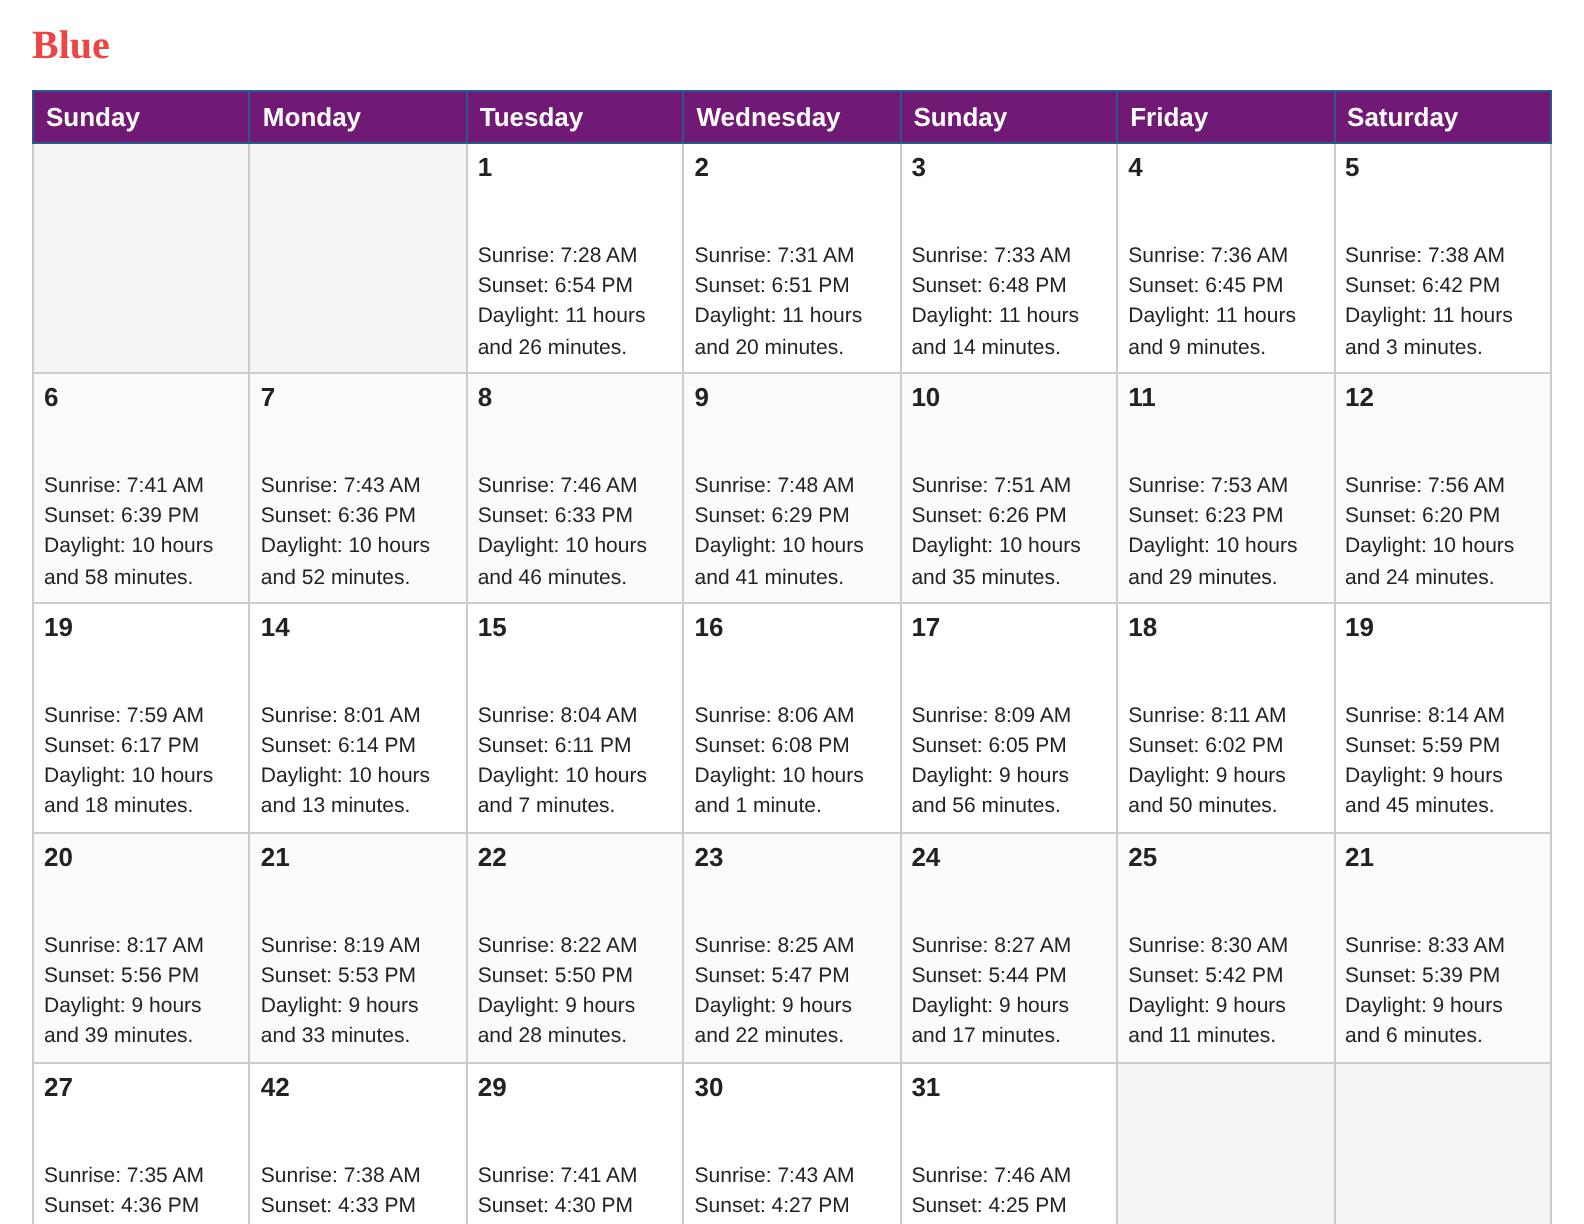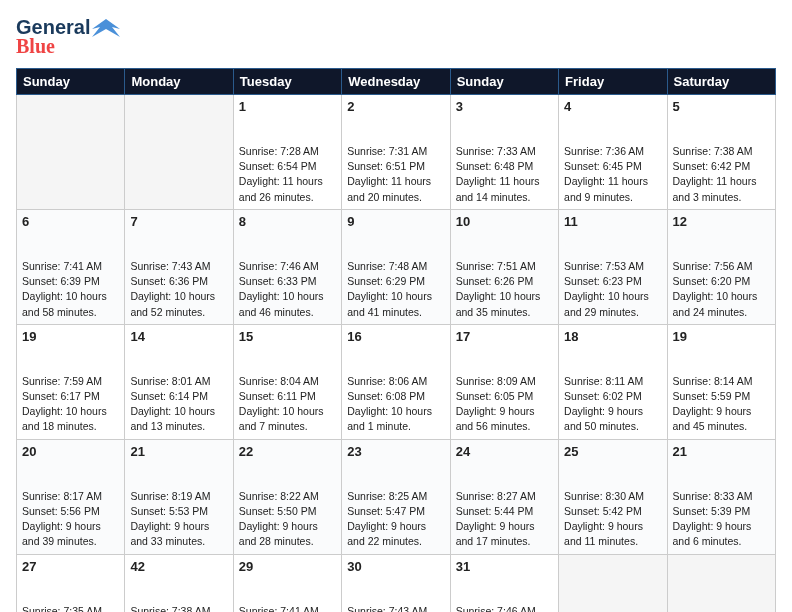--- a/index.html
+++ b/index.html
@@ -32,21 +32,21 @@
       font-size: 15px;
       color: #333;
       font-weight: normal;
     }
     table {
       width: 100%;
       border-collapse: collapse;
       table-layout: fixed;
     }
     th {
-      background: #0f172a;
+      background: #701a75;
       color: #fff;
       text-align: left;
       padding: 5px 6px;
       font-size: 13px;
       font-weight: bold;
       border: 1px solid #2a5a8c;
     }
     td {
       border: 1px solid #ccc;
       vertical-align: top;
@@ -72,26 +72,20 @@
     }
     tr:nth-child(even) td:not(.empty) { background: #fafbfc; }
     tr:nth-child(odd) td:not(.empty) { background: #fff; }
     td.weekend:not(.empty) { background: #eef2f8; }
   </style>
 </head>
 <body>
 
 <div class="header">
   <div class="logo">
-    <div style="display:flex;align-items:center;gap:2px;">
-      <span style="font-size:20px;font-weight:bold;color:#1a3a5c;">General</span>
-      <svg width="28" height="22" viewBox="0 0 28 22">
-        <polygon points="14,2 28,12 20,10 28,20 14,12 0,20 8,10 0,12" fill="#4a90d9"></polygon>
-      </svg>
-    </div>
     <span style="font-size:20px;font-weight:bold;color:#ef4444;margin-top:-4px;font-family:Liberation Serif, serif;">Blue</span>
   </div>
   <div class="title-block">
     <div class="month-title"></div>
     <div class="location"></div>
   </div>
 </div>
 
 <table>
   <thead>

